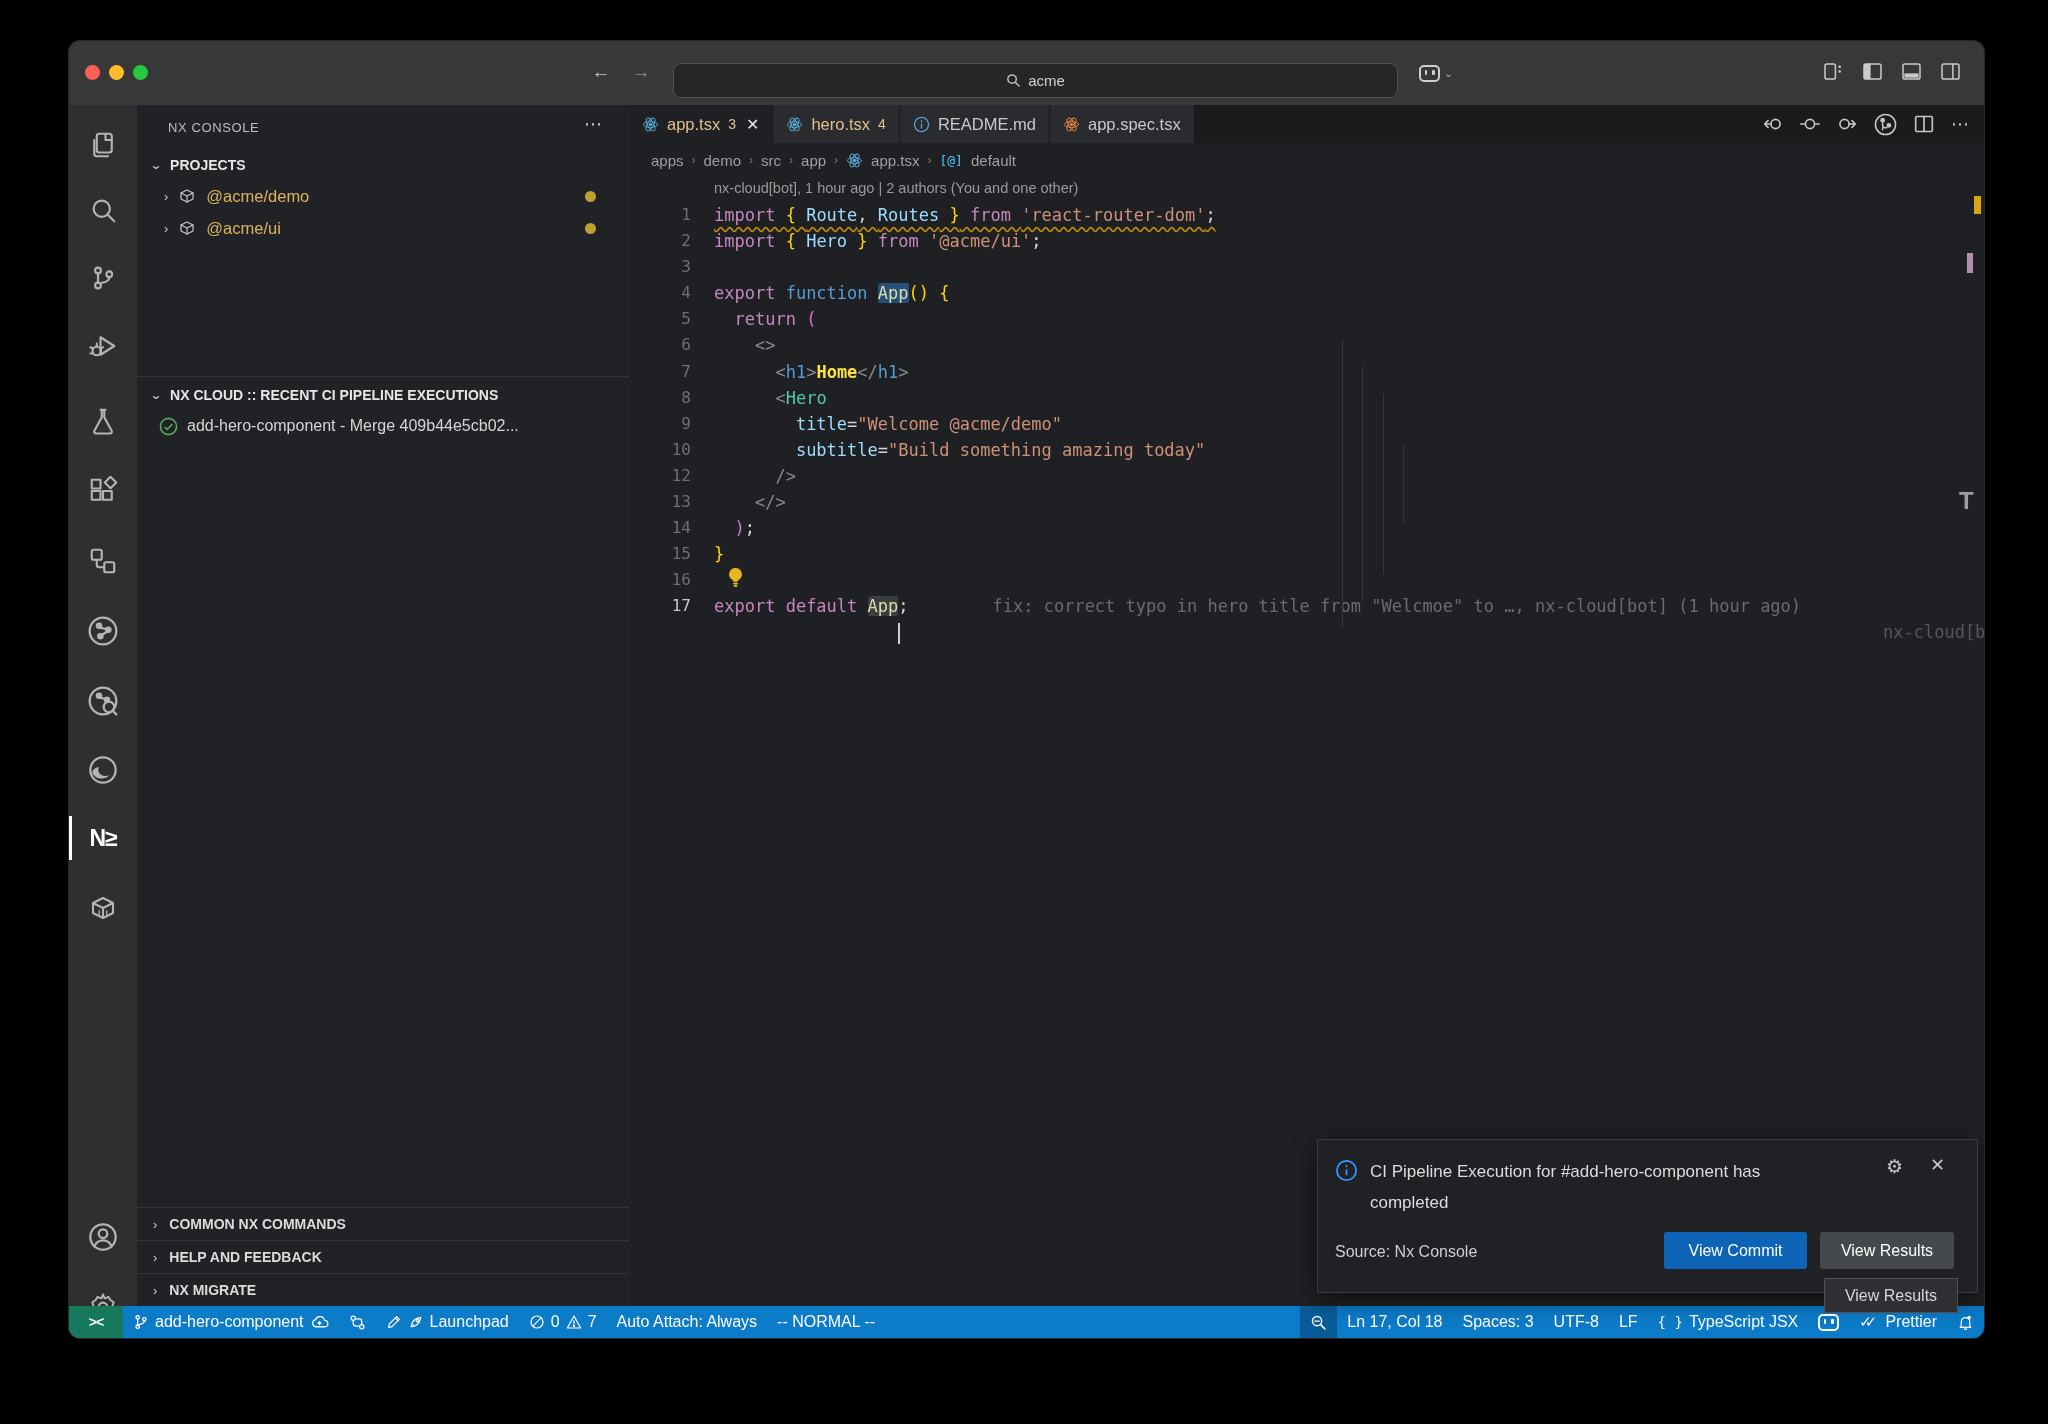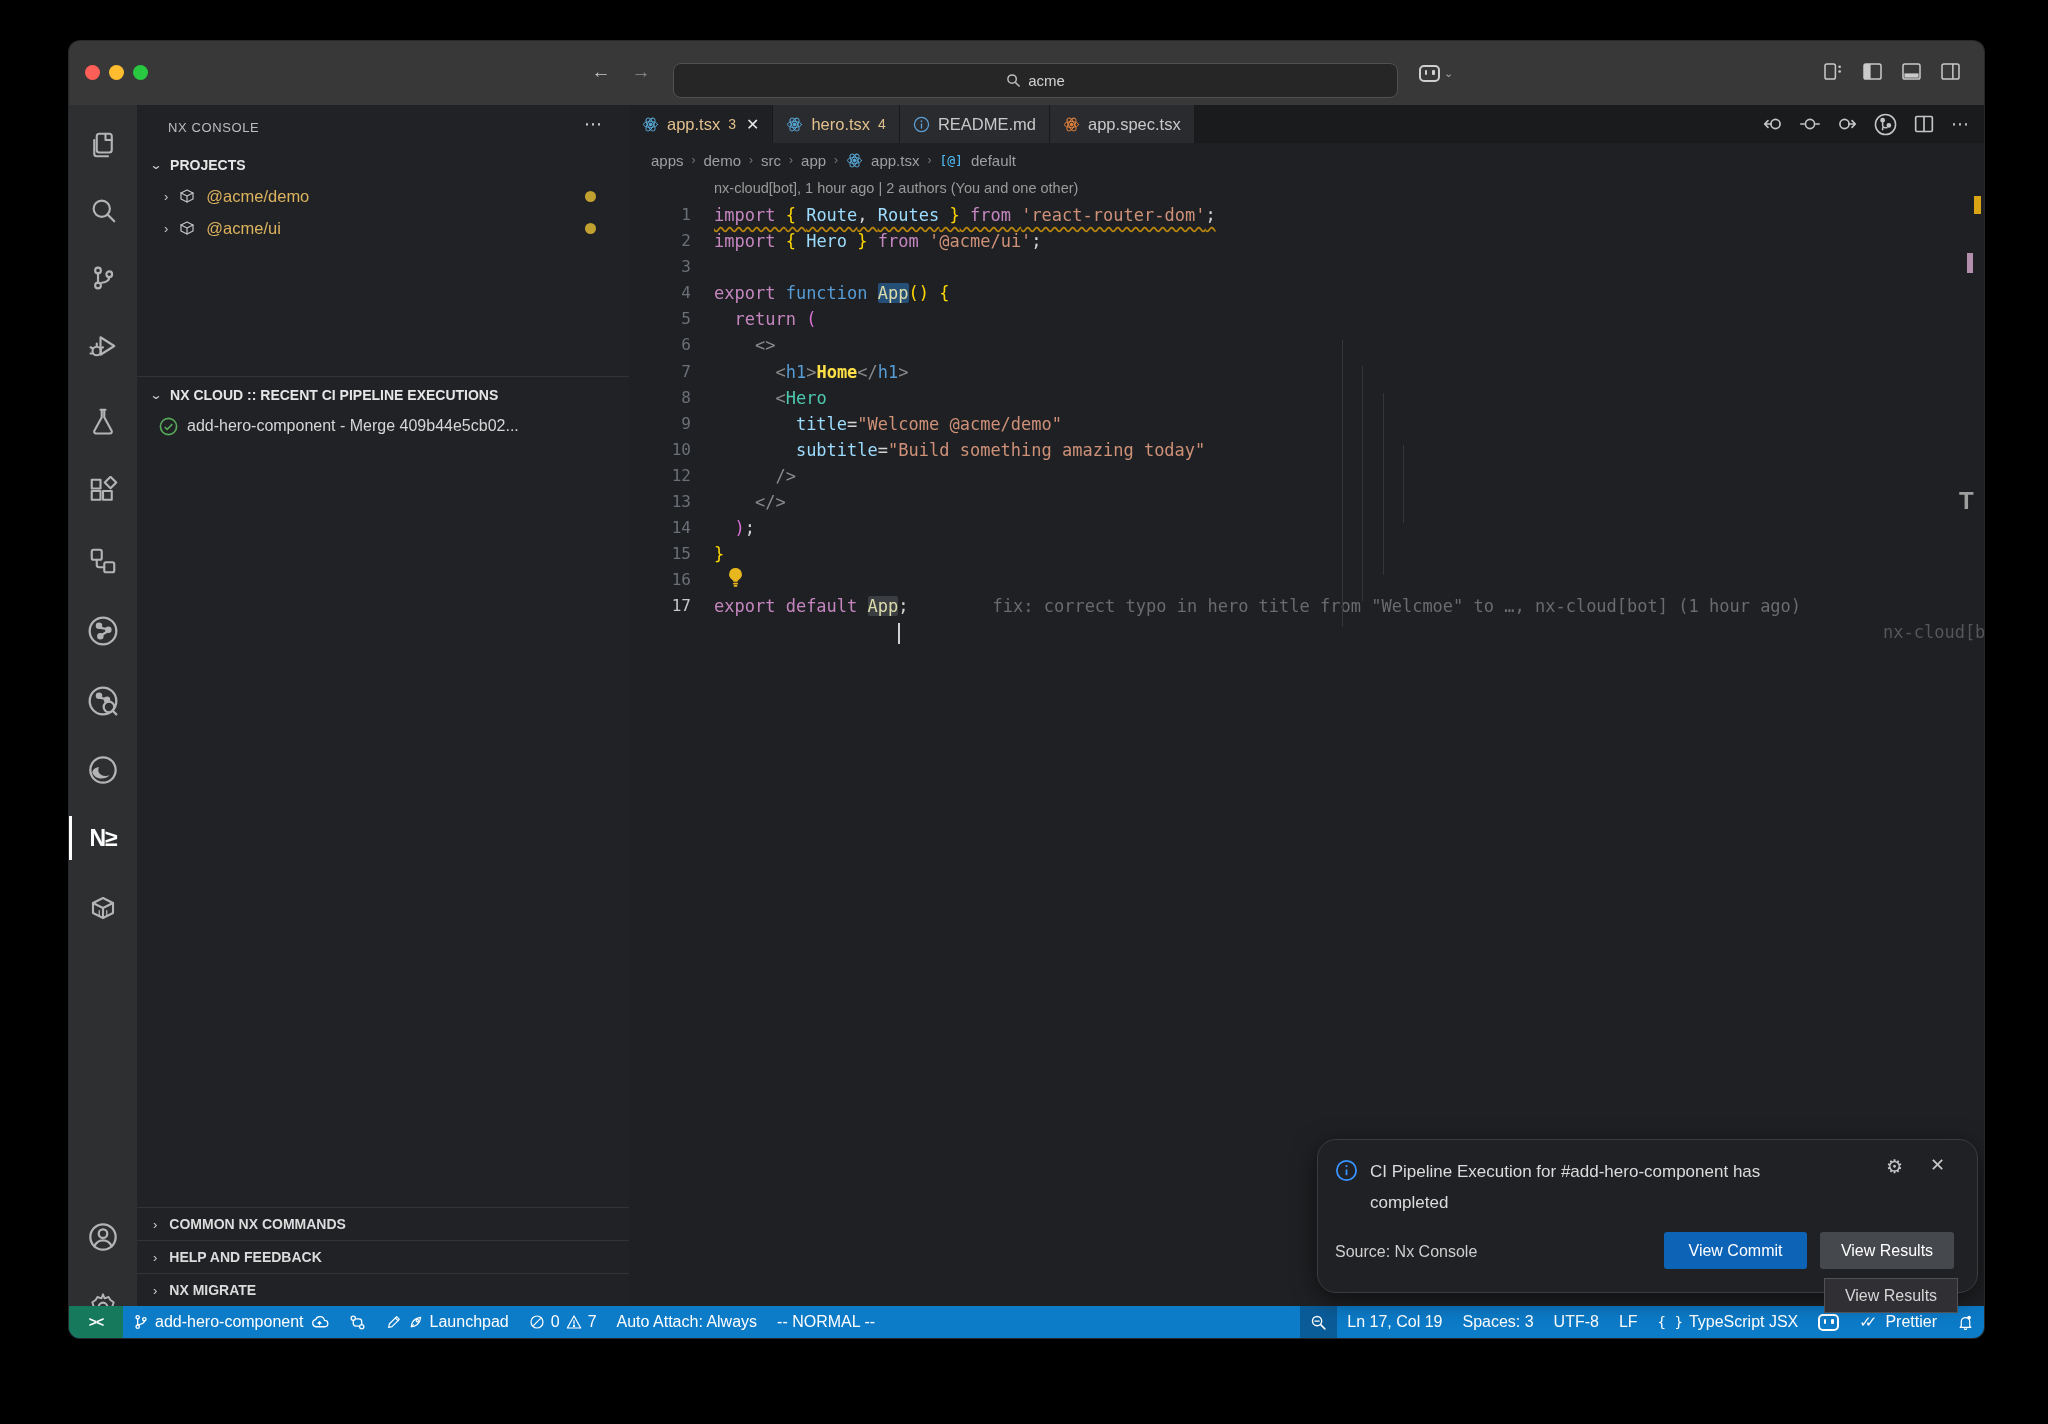--- a/index.html
+++ b/index.html
@@ -71,21 +71,21 @@
   .squig{text-decoration:underline;text-decoration-style:wavy;text-decoration-color:#b8860b;text-underline-offset:5px;}
   .inline-blame{color:#6b6b6e;padding-left:84px;}
   .guide{position:absolute;width:1px;background:#35363a;}
   .edge-blame{position:absolute;left:1254px;top:517px;font-family:"DejaVu Sans Mono",monospace;font-size:17px;color:#55565a;white-space:nowrap;}
   .ruler-mark{position:absolute;}
   .letter-t{position:absolute;left:1330px;top:382px;color:#9e9e9e;font-size:24px;font-weight:700;}
   .cursor{position:absolute;left:269px;top:518px;width:2px;height:21px;background:#d0d0d0;}
   .bulb{display:inline-block;margin-left:13px;}
   
   .toast{position:absolute;left:1248px;top:1098px;width:659px;height:152px;background:#202125;border:1px solid #3c3c40;
-         border-radius:19px;box-shadow:0 6px 24px rgba(0,0,0,.55);z-index:30;}
+         border-radius:1px;box-shadow:0 6px 24px rgba(0,0,0,.55);z-index:30;}
   .toast-title{position:absolute;left:52px;top:16px;width:470px;font-size:17px;line-height:31px;color:#dcdcdc;}
   .toast-info{position:absolute;left:17px;top:19px;}
   .toast-gear{position:absolute;right:74px;top:15px;color:#c5c5c5;font-size:19px;}
   .toast-close{position:absolute;right:32px;top:14px;color:#c5c5c5;font-size:18px;}
   .toast-src{position:absolute;left:17px;top:103px;font-size:16px;color:#cfcfcf;}
   .btn{position:absolute;top:92px;height:37px;border-radius:3px;display:flex;align-items:center;justify-content:center;
        font-size:16px;color:#fff;}
   .btn.primary{left:346px;width:143px;background:#0d63b6;}
   .btn.secondary{left:502px;width:134px;background:#45484d;}
   .tooltip{position:absolute;left:1755px;top:1237px;width:132px;height:33px;background:#303034;border:1px solid #515155;
@@ -573,21 +573,21 @@
         </div>
         <div class="st-right">
           <div class="mag-chip">
             <svg width="17" height="17" viewBox="0 0 24 24" fill="none" stroke="#fff" stroke-width="2" stroke-linecap="round" stroke-linejoin="round">
               <circle cx="10" cy="10" r="6.5"></circle>
               <line x1="15" y1="15" x2="21" y2="21"></line>
               <line x1="7" y1="10" x2="13" y2="10"></line>
             </svg>
           </div>
           <div class="st-item">
-            <span>Ln 17, Col 19</span>
+            <span>Ln 17, Col 18</span>
           </div>
           <div class="st-item">
             <span>Spaces: 3</span>
           </div>
           <div class="st-item">
             <span>UTF-8</span>
           </div>
           <div class="st-item">
             <span>LF</span>
           </div>

